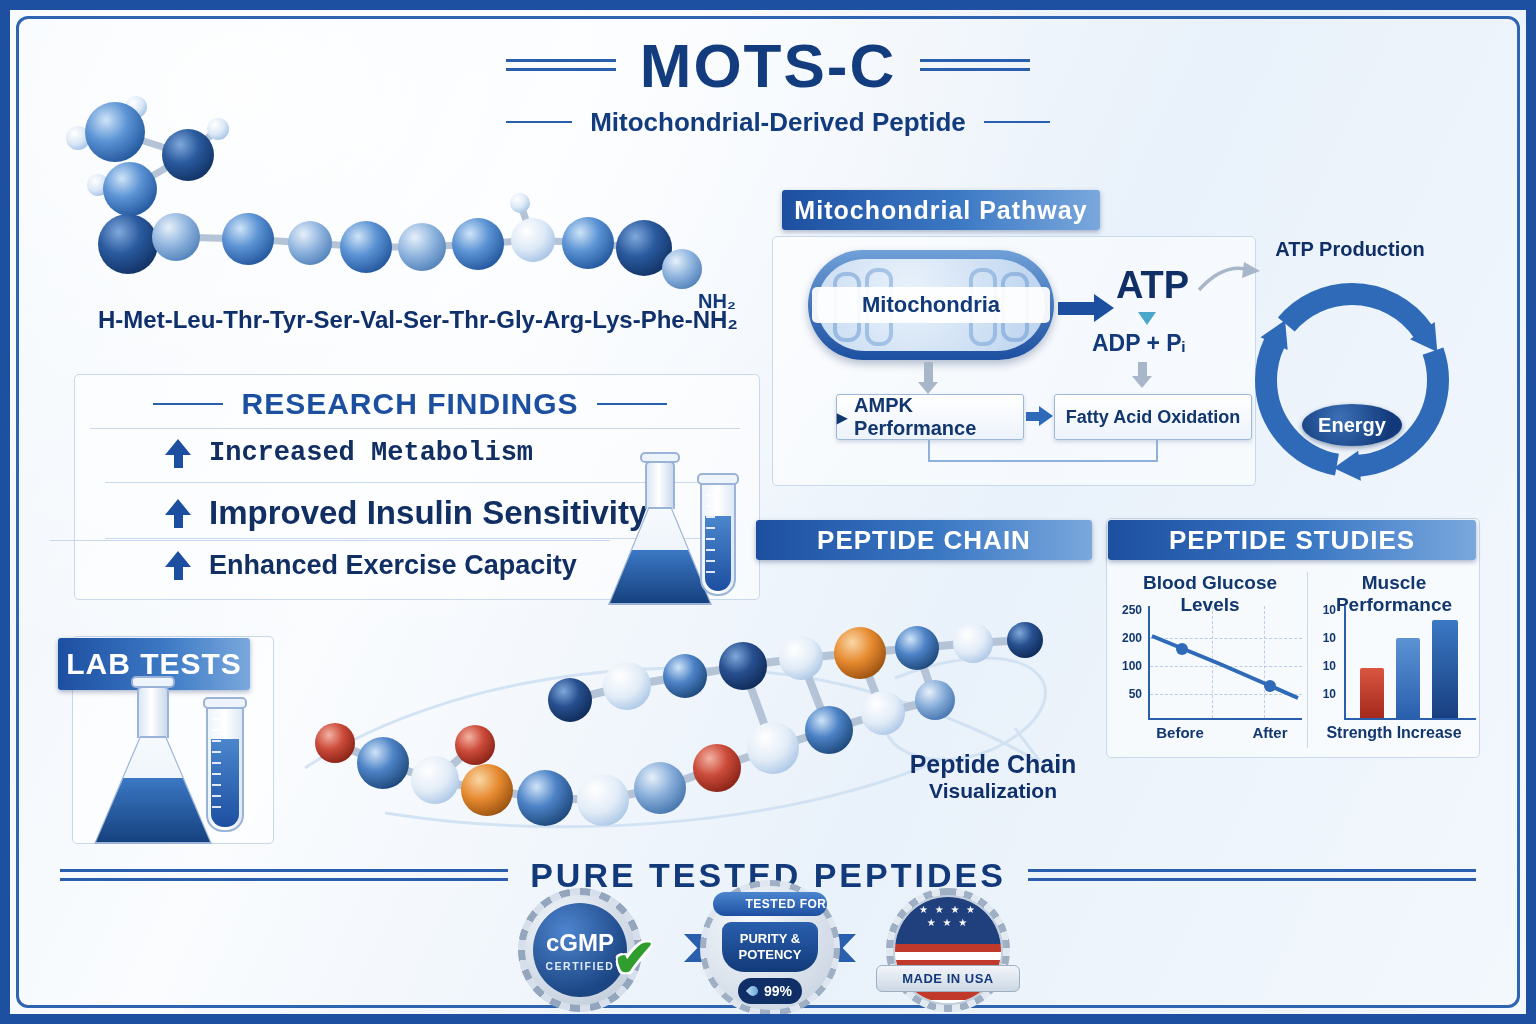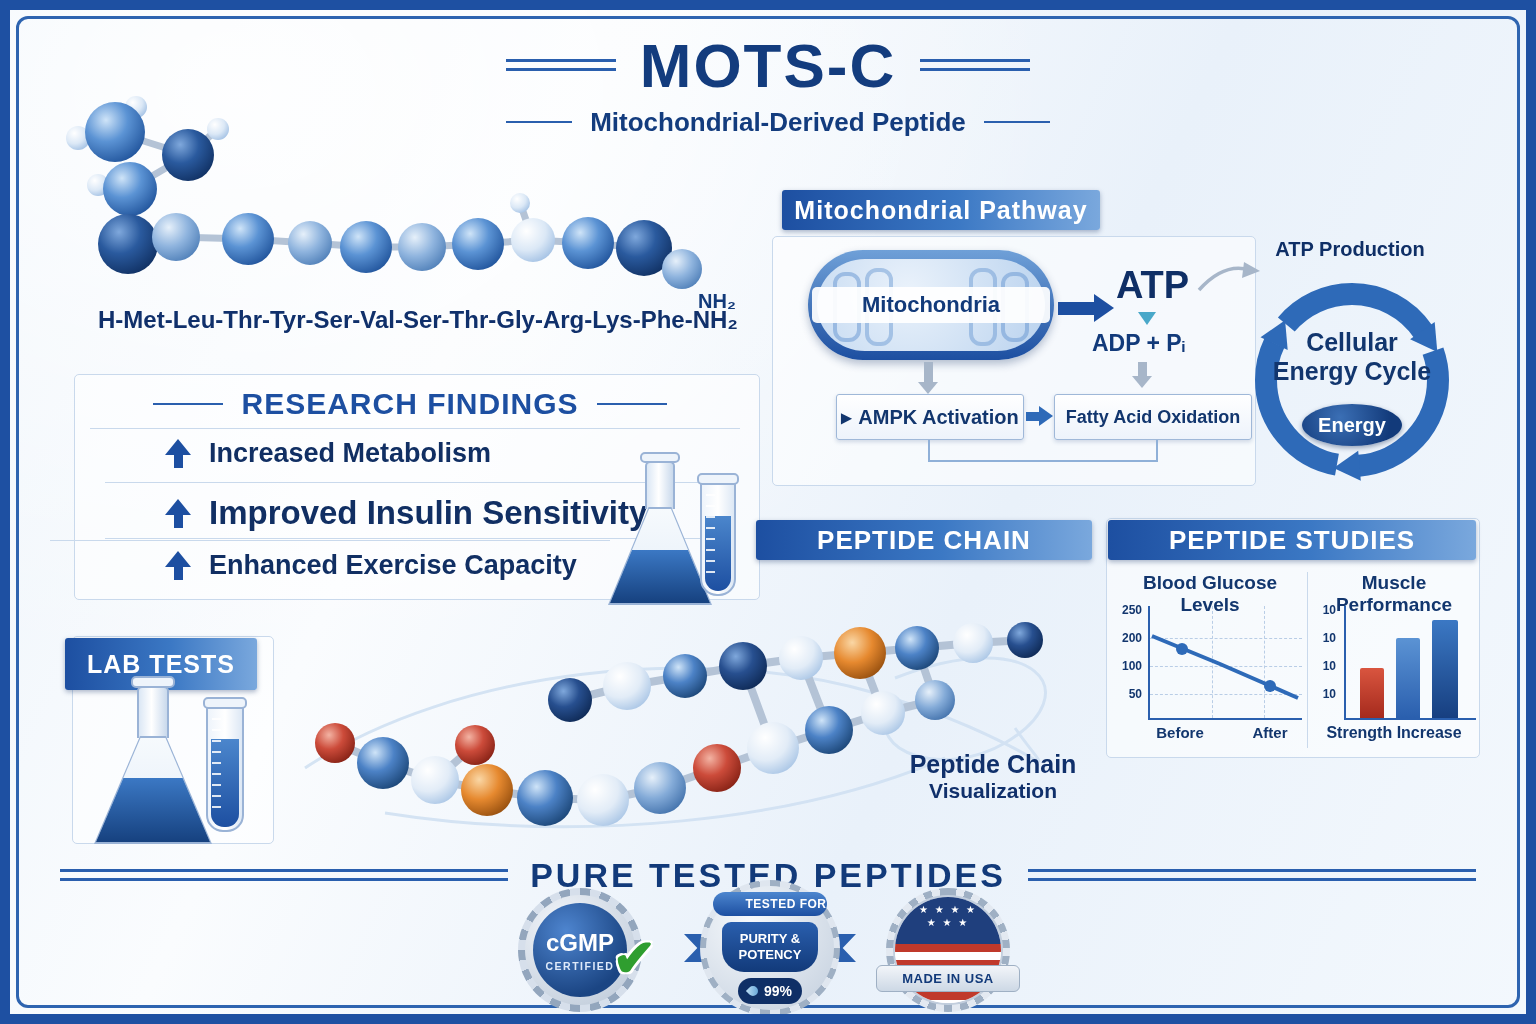--- a/index.html
+++ b/index.html
@@ -169,57 +169,53 @@
     <div class="stem" style="height:20px;"></div>
       <div class="tri"></div>
   </div>
   <div class="varrow" style="left:1122px;top:352px;">
     <div class="stem" style="height:14px;"></div>
       <div class="tri"></div>
   </div>
 
   <div class="pbox" style="left:826px;top:384px;width:186px;height:44px;font-size:20px;">
     <span>▸</span>
-    <span>AMPK Activation</span>
+    <span>AMPK Performance</span>
   </div>
   <div class="harrow small" style="left:1016px;top:396px;">
     <div class="stem" style="width:13px;"></div>
       <div class="tri"></div>
   </div>
   <div class="pbox" style="left:1044px;top:384px;width:196px;height:44px;font-size:18px;">
     <span>Fatty Acid Oxidation</span>
   </div>
   <div class="abs" style="left:918px;top:430px;width:226px;height:20px;border-left:2px solid #8fb0d8;border-right:2px solid #8fb0d8;border-bottom:2px solid #8fb0d8;"></div>
 
   <div class="abs" style="left:1240px;top:228px;width:200px;text-align:center;font-size:20px;font-weight:bold;color:#0f2f66;">ATP Production</div>
   <svg class="abs" style="left:1228px;top:256px;" width="228" height="228" viewBox="0 0 228 228">
     <circle cx="114" cy="114" r="86" fill="none" stroke="#2e6ab8" stroke-width="22" stroke-dasharray="158 22" stroke-dashoffset="30"></circle>
     <path d="M0,-15 L26,0 L0,15 Z" fill="#2e6ab8" transform="translate(121.5,199.7) rotate(175)"></path>
     <path d="M0,-15 L26,0 L0,15 Z" fill="#2e6ab8" transform="translate(36.1,77.7) rotate(295)"></path>
     <path d="M0,-15 L26,0 L0,15 Z" fill="#2e6ab8" transform="translate(184.4,64.7) rotate(55)"></path>
   </svg>
-  <div class="abs" style="left:1252px;top:318px;width:180px;text-align:center;font-weight:bold;color:#12366e;font-size:25px;line-height:1.15;">
-    <div>Cellular</div>
-    <div>Energy Cycle</div>
-  </div>
   <div class="abs" style="left:1292px;top:394px;width:100px;height:42px;border-radius:50%;background:radial-gradient(circle at 38% 32%,#3b6fb5,#123a7a 75%);display:flex;align-items:center;justify-content:center;color:#fff;font-weight:bold;font-size:20px;box-shadow:0 2px 5px rgba(10,35,80,.4);">Energy</div>
 
   <div class="panel" style="left:64px;top:364px;width:684px;height:224px;"></div>
   <div class="abs" style="left:120px;top:374px;width:560px;height:40px;display:flex;align-items:center;justify-content:center;gap:18px;">
     <div class="sline" style="width:70px;"></div>
     <div style="font-size:30px;font-weight:bold;color:#1d4fa1;letter-spacing:1px;">RESEARCH FINDINGS</div>
     <div class="sline" style="width:70px;"></div>
   </div>
   <div class="hair" style="left:80px;top:418px;width:650px;"></div>
   <div class="abs" style="left:155px;top:428px;display:flex;align-items:center;gap:18px;">
     <div class="up-arrow">
         <div class="head"></div>
         <div class="stem"></div>
       </div>
-    <div style="font-size:27px;font-weight:bold;color:#112f63;">Increased Metabolism</div>
+    <div style="font-size:27px;font-weight:bold;color:#112f63;font-family:Liberation Mono, monospace;">Increased Metabolism</div>
   </div>
   <div class="hair" style="left:95px;top:472px;width:610px;"></div>
   <div class="abs" style="left:155px;top:484px;display:flex;align-items:center;gap:18px;">
     <div class="up-arrow">
         <div class="head"></div>
         <div class="stem"></div>
       </div>
     <div style="font-size:33px;font-weight:bold;color:#112f63;">Improved Insulin Sensitivity</div>
   </div>
   <div class="hair" style="left:95px;top:528px;width:610px;"></div>
@@ -243,21 +239,21 @@
   </div>
   <div class="tube" style="left:690px;top:468px;width:32px;height:114px;">
     <div class="trim"></div>
       <div class="tliq" style="height:66%;"></div>
       <div class="ticks"></div>
   </div>
 
   <div class="hair" style="left:40px;top:530px;width:560px;"></div>
 
   <div class="panel" style="left:62px;top:626px;width:200px;height:206px;"></div>
-  <div class="banner" style="left:55px;top:628px;width:192px;height:52px;font-size:25px;">LAB TESTS</div>
+  <div class="banner" style="left:48px;top:628px;width:192px;height:52px;font-size:30px;">LAB TESTS</div>
   <div class="flask" style="left:84px;top:666px;width:118px;">
     <div class="lip" style="width:40px;height:8px;"></div>
     <div class="neck" style="width:28px;height:50px;"></div>
     <div class="cone" style="width:118px;height:108px;">
       <div class="outline"></div>
       <div class="glass">
           <div class="liquid" style="height:62%;"></div>
         </div>
     </div>
   </div>

